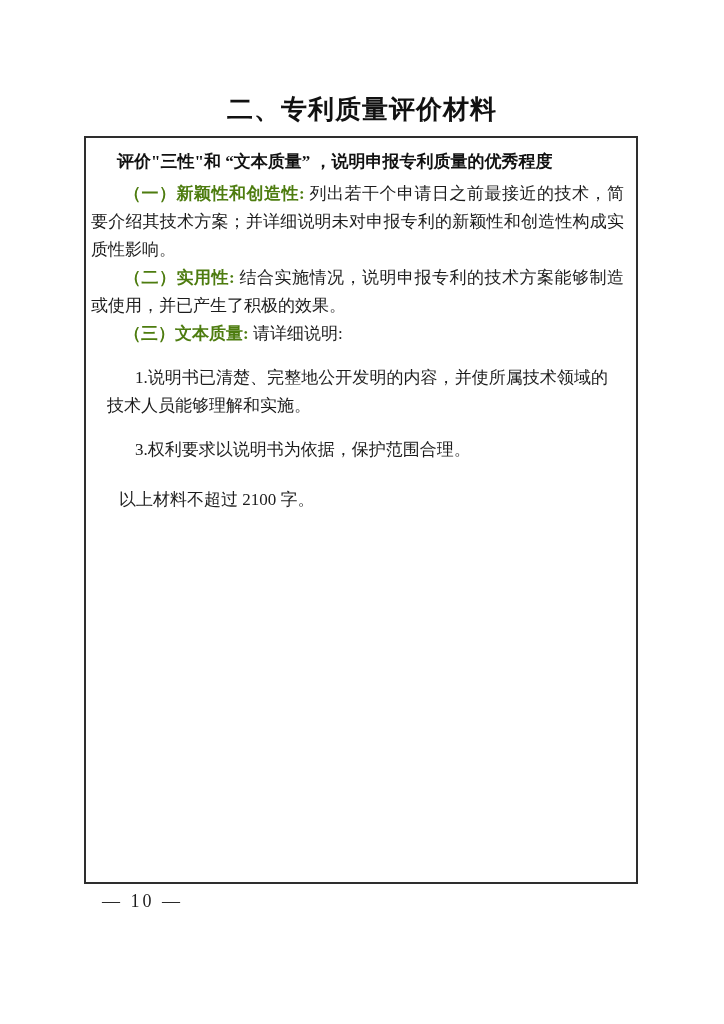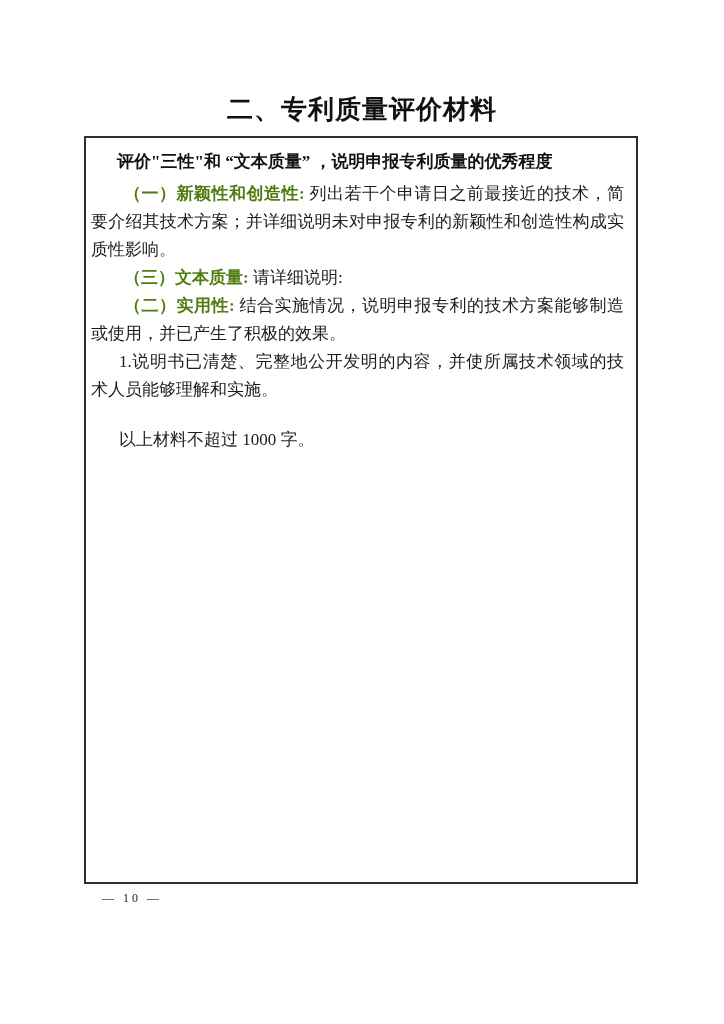--- a/index.html
+++ b/index.html
@@ -52,58 +52,59 @@
   }
   .para {
     margin: 0;
     text-indent: 33px;
   }
   .para .label {
     font-weight: bold;
     color: #4d7c0f;
   }
   .numbered {
-    margin: 0;
+    margin: 16px;
     text-indent: 28px;
   }
   .note {
     margin: 22px 0 0 0;
     text-indent: 28px;
   }
   .page-number {
     position: absolute;
     left: 102px;
     top: 891px;
-    font-size: 12px;
+    font-size: 18px;
     letter-spacing: 3px;
     color: #1c1c1c;
   }
 </style>
 </head>
 <body>
 
 <div class="page">
 
   <h1 class="doc-title">二、专利质量评价材料</h1>
 
   <div class="content-box">
     <div class="box-inner">
 
       <p class="box-header">评价"三性"和 “文本质量” ，说明申报专利质量的优秀程度</p>
 
       <p class="para"><span class="label">（一）新颖性和创造性: </span><span>列出若干个申请日之前最接近的技术，简要介绍其技术方案；并详细说明未对申报专利的新颖性和创造性构成实质性影响。</span></p>
 
+      <p class="para"><span class="label">（二）实用性: </span><span>结合实施情况，说明申报专利的技术方案能够制造或使用，并已产生了积极的效果。</span></p>
+
       <p class="para"><span class="label">（三）文本质量: </span><span>请详细说明:</span></p>
-
-      <p class="para"><span class="label">（二）实用性: </span><span>结合实施情况，说明申报专利的技术方案能够制造或使用，并已产生了积极的效果。</span></p>
 
       <p class="numbered">1.说明书已清楚、完整地公开发明的内容，并使所属技术领域的技术人员能够理解和实施。</p>
 
 
+      <p class="numbered">3.权利要求以说明书为依据，保护范围合理。</p>
 
-      <p class="note">以上材料不超过 1000 字。</p>
+      <p class="note">以上材料不超过 2100 字。</p>
 
     </div>
   </div>
 
   <div class="page-number">— 10 —</div>
 
 </div>
 
 </body></html>

